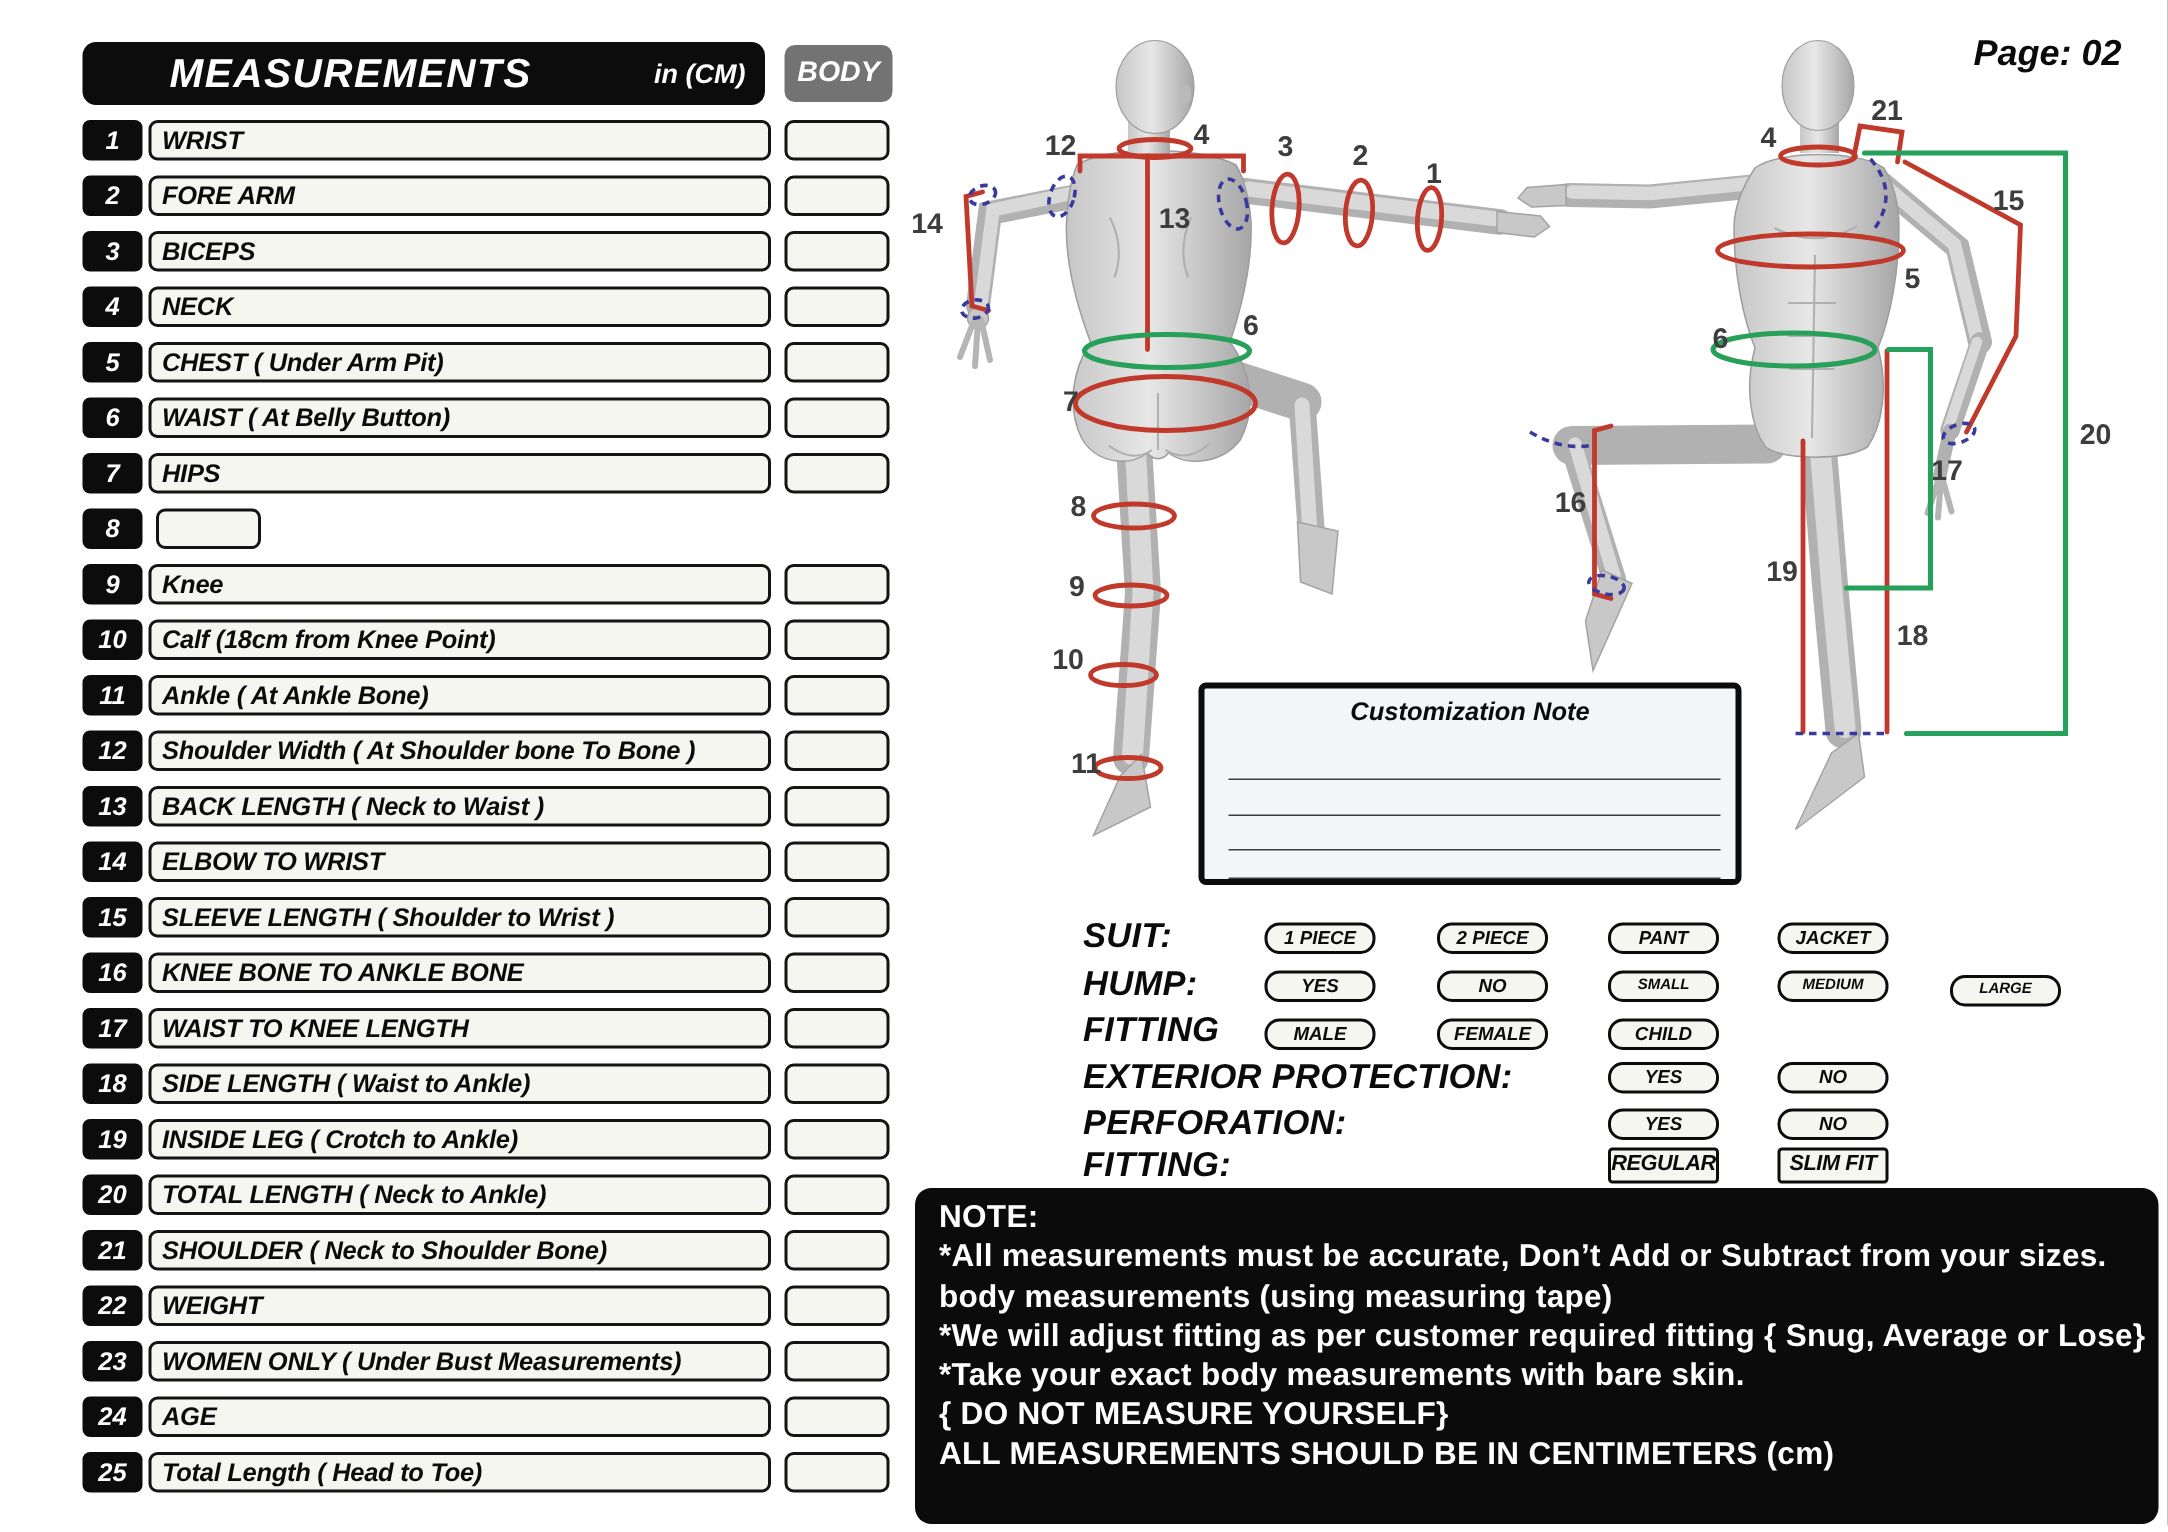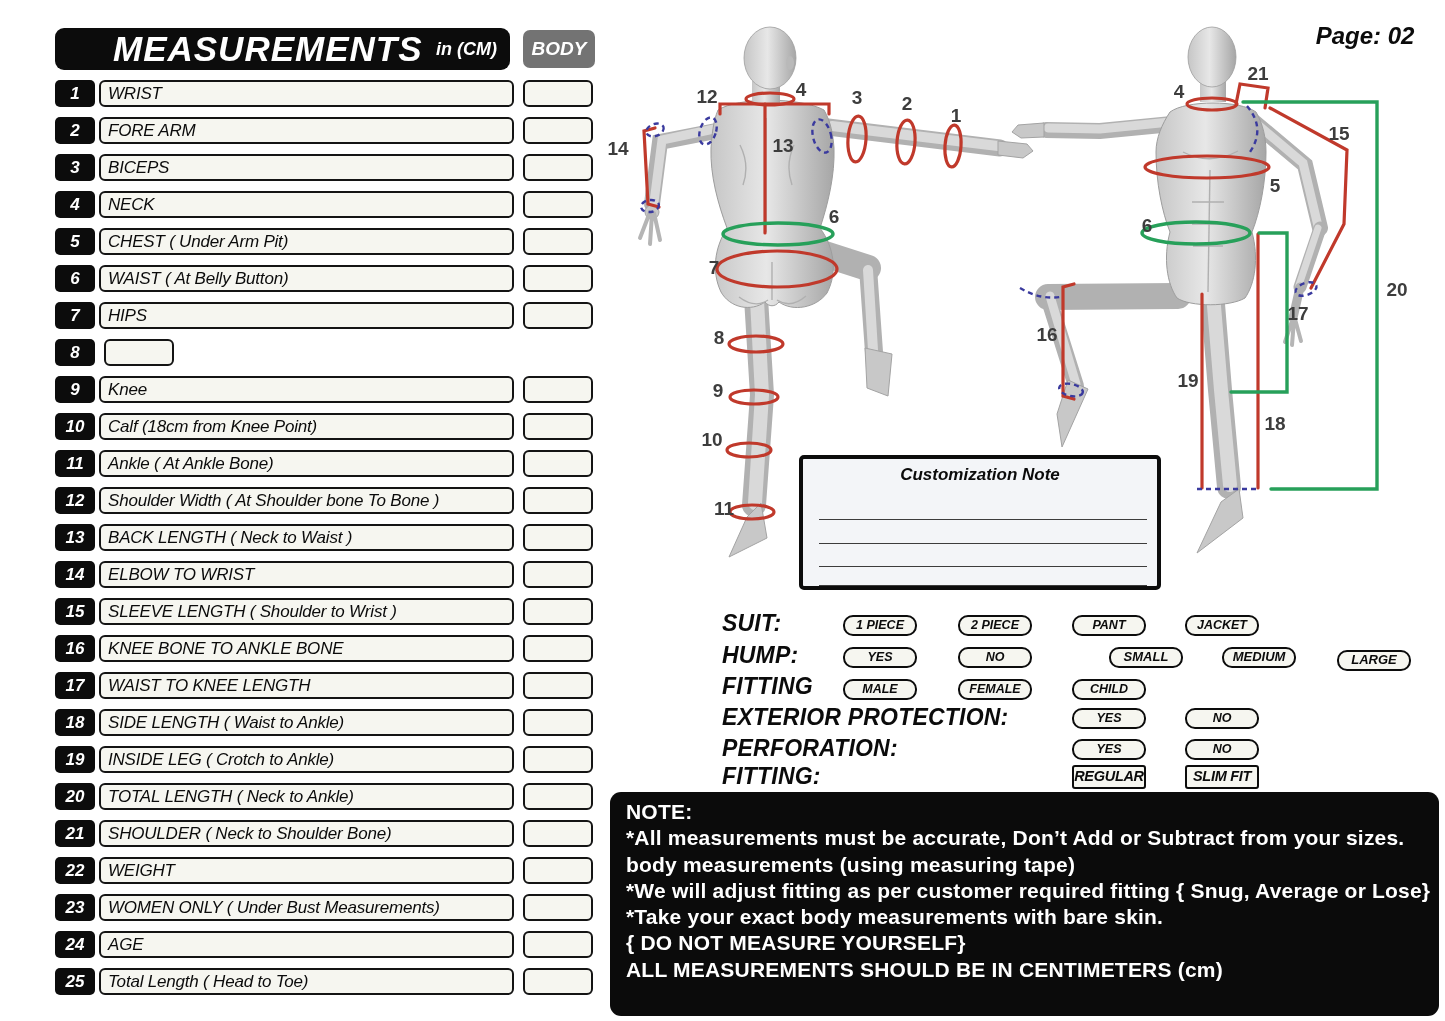--- a/index.html
+++ b/index.html
@@ -2,31 +2,31 @@
 <html style="--mred: #c0392b; --mgreen: #27a05a; --mblue: #3a3a9e;"><head>
 <meta charset="utf-8">
 <style>
   html,body{margin:0;padding:0;background:#9a9a9a;}
   .page{position:relative;width:1445px;height:1021px;background:#ffffff;overflow:hidden;
         font-family:"Liberation Sans",sans-serif;}
 
   
   .mhead{position:absolute;left:55px;top:28px;width:455px;height:42px;background:#0c0c0c;
          border-radius:9px;color:#fff;display:flex;align-items:center;box-sizing:border-box;}
-  .mhead .t1{font-style:italic;font-weight:bold;font-size:35px;margin-left:58px;letter-spacing:1px;}
+  .mhead .t1{font-style:italic;font-weight:bold;font-size:27px;margin-left:58px;letter-spacing:1px;}
   .mhead .t2{font-style:italic;font-weight:bold;font-size:18px;margin-left:auto;margin-right:13px;}
   .bodyhead{position:absolute;left:523px;top:30px;width:72px;height:38px;background:#737373;
             border-radius:7px;color:#fff;font-style:italic;font-weight:bold;font-size:19px;
             line-height:38px;text-align:center;}
   .rows{position:absolute;left:55px;top:80px;}
   .mrow{display:flex;align-items:center;height:27px;margin-bottom:10px;}
   .badge{width:40px;height:27px;background:#0c0c0c;border-radius:5px;color:#fff;
          font-style:italic;font-weight:bold;font-size:17px;line-height:27px;text-align:center;flex:none;}
   .mlabel{width:415px;height:27px;margin-left:4px;background:#f6f6f0;border:2px solid #141414;
-          border-radius:6px;box-sizing:border-box;font-style:italic;font-weight:normal;font-size:17px;
+          border-radius:6px;box-sizing:border-box;font-style:italic;font-weight:bold;font-size:17px;
           line-height:23px;padding-left:7px;color:#0b0b0b;white-space:nowrap;overflow:hidden;
           letter-spacing:-0.2px;flex:none;}
   .mbody{width:70px;height:27px;margin-left:9px;background:#f6f6f0;border:2px solid #141414;
          border-radius:6px;box-sizing:border-box;flex:none;}
 
   
   .pagelabel{position:absolute;left:1300px;top:22px;width:130px;text-align:center;
              font-style:italic;font-weight:bold;font-size:24px;color:#0b0b0b;}
 
   
@@ -36,21 +36,21 @@
                    margin-top:6px;color:#0b0b0b;}
   .cline{position:absolute;left:16px;right:10px;border-bottom:1.6px solid #3c3c3c;height:0;}
 
   
   .opt-row{position:absolute;left:0;width:1445px;height:30px;padding-left:16px;}
   .opt-label{position:absolute;left:722px;font-style:italic;font-weight:bold;font-size:23px;
              color:#0b0b0b;letter-spacing:0.2px;white-space:nowrap;}
   .opt-btn{position:absolute;width:74px;height:21px;background:#f6f6f0;border:2.5px solid #0c0c0c;
            border-radius:10px;box-sizing:border-box;font-style:italic;font-weight:bold;font-size:12.5px;
            line-height:16px;text-align:center;color:#0b0b0b;white-space:nowrap;}
-  .opt-btn.smalltxt{font-size:13px;line-height:16.5px;margin-left:37px;}
+  .opt-btn.smalltxt{font-size:10px;line-height:16.5px;}
   .opt-btn.sq{border-radius:3px;height:24px;font-size:14.5px;line-height:19px;letter-spacing:-0.3px;}
   .oc0{left:843px;} .oc1{left:958px;} .oc2{left:1072px;} .oc3{left:1185px;} .oc4{left:1300px;}
 
   
   .notebox{position:absolute;left:610px;top:792px;width:829px;height:224px;background:#0b0b0b;
            border-radius:11px;color:#fff;padding:7px 16px;box-sizing:border-box;}
   .note-line{font-weight:bold;font-size:21px;line-height:26.3px;
              letter-spacing:0.2px;white-space:nowrap;}
 
   

